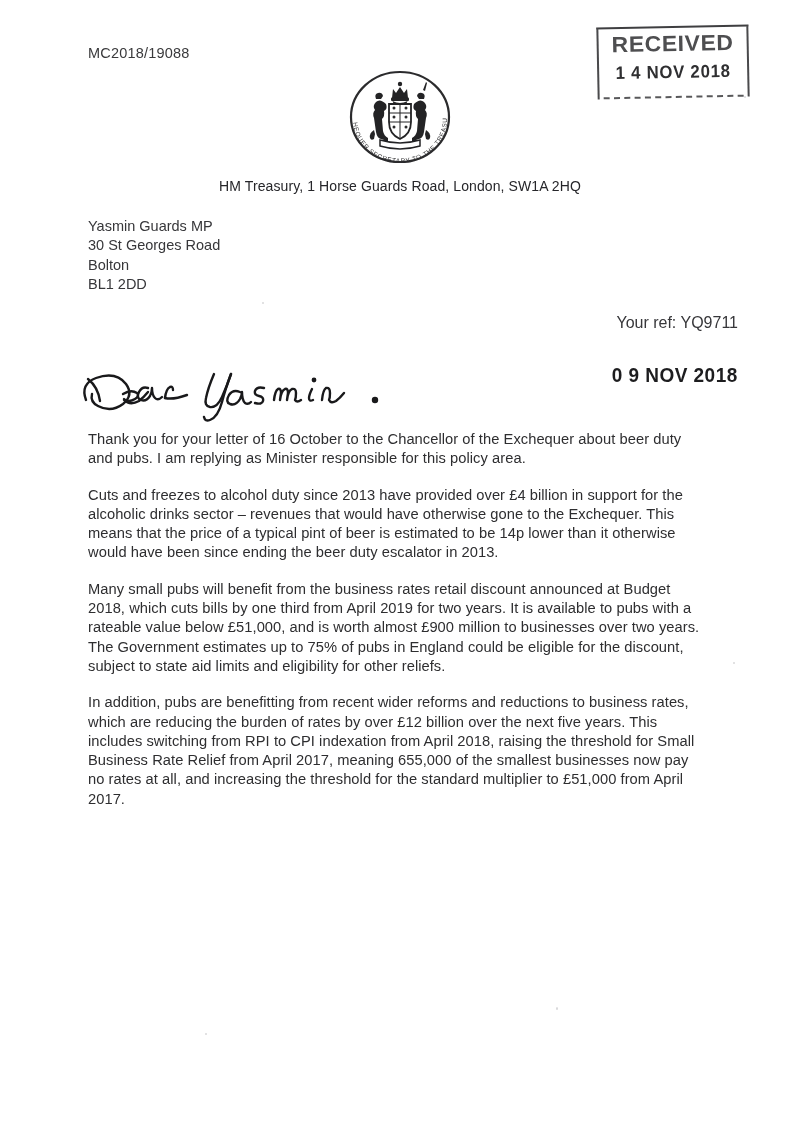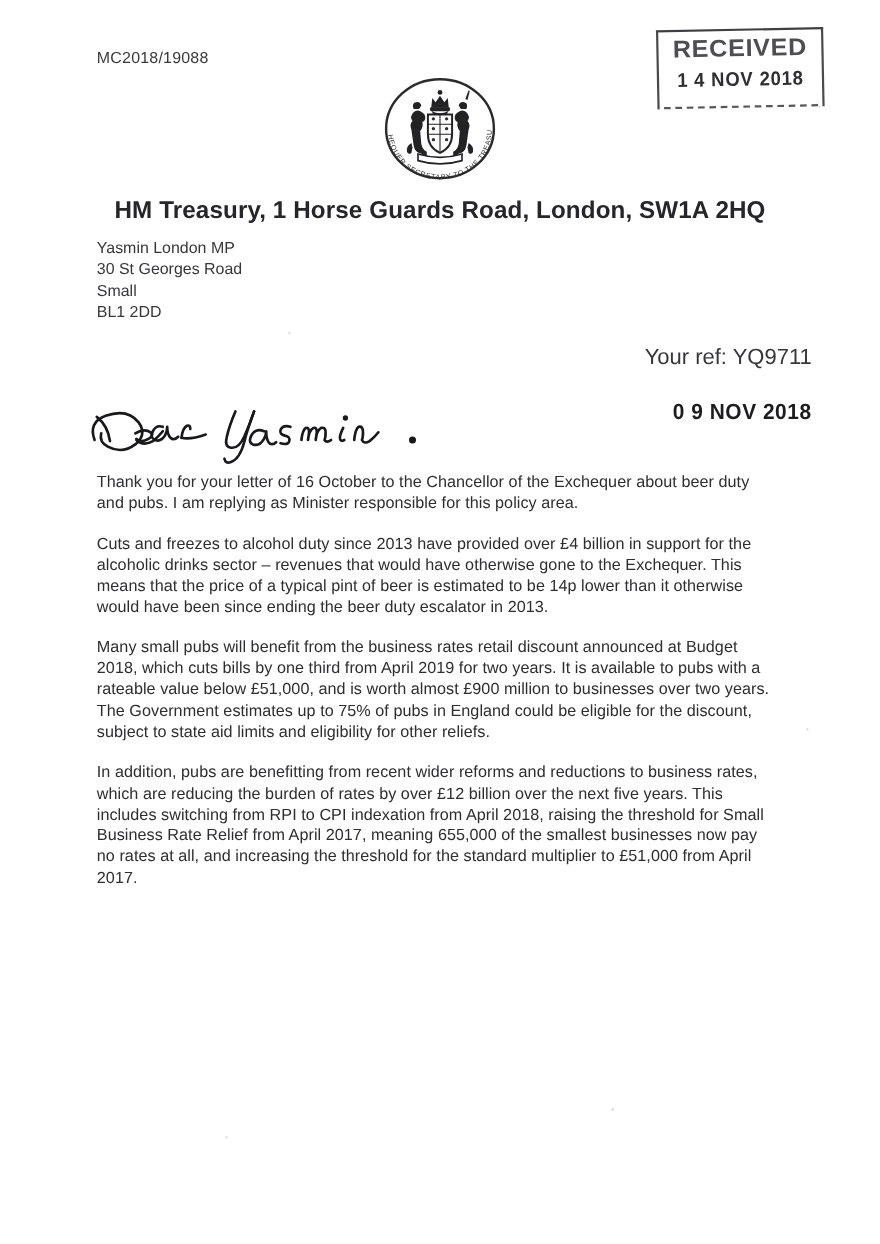--- a/index.html
+++ b/index.html
@@ -92,43 +92,43 @@
     height: 98px;
   }
 
   
   .dept-address {
     position: absolute;
     left: 0;
     right: 0;
     top: 178px;
     text-align: center;
-    font-size: 22px;
-    font-weight: bold;
+    font-size: 14px;
+    font-weight: normal;
     color: #26262a;
     letter-spacing: 0.1px;
   }
 
   
   .recipient {
     position: absolute;
     left: 88px;
     top: 217px;
     font-size: 14.5px;
     line-height: 19.4px;
     color: #37373a;
   }
   .recipient div { white-space: nowrap; }
 
   
   .your-ref {
     position: absolute;
     right: 62px;
     top: 314px;
-    font-size: 20px;
+    font-size: 16px;
     color: #37373a;
     white-space: nowrap;
   }
 
   
   .date-stamp {
     position: absolute;
     right: 62px;
     top: 364px;
     font-size: 20px;
@@ -237,23 +237,23 @@
 
       <g>
         <path d="M 40,72 q 20,6 40,0 l 0,6 q -20,6 -40,0 Z" fill="#ffffff" stroke="#232325" stroke-width="1.5"></path>
       </g>
     </svg>
   </div>
 
   <div class="dept-address">HM Treasury, 1 Horse Guards Road, London, SW1A 2HQ</div>
 
   <div class="recipient">
-    <div>Yasmin London MP</div>
+    <div>Yasmin Guards MP</div>
     <div>30 St Georges Road</div>
-    <div>Small</div>
+    <div>Bolton</div>
     <div>BL1 2DD</div>
   </div>
 
   <div class="your-ref">Your ref: YQ9711</div>
 
   <div class="date-stamp">0 9 NOV 2018</div>
 
   <div class="salutation">
     <svg viewBox="0 0 330 62" width="330" height="62" xmlns="http://www.w3.org/2000/svg">
       <g fill="none" stroke="#19191b" stroke-width="2.4" stroke-linecap="round" stroke-linejoin="round">

